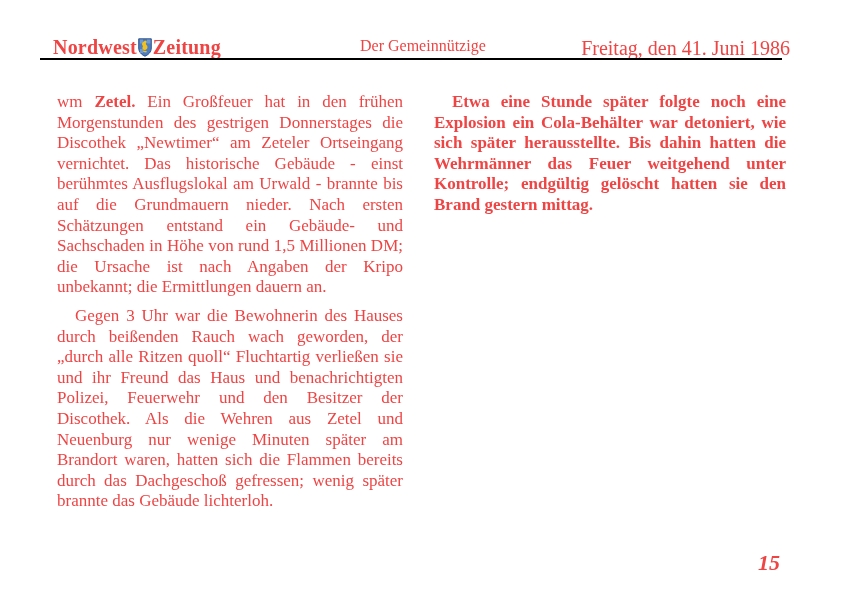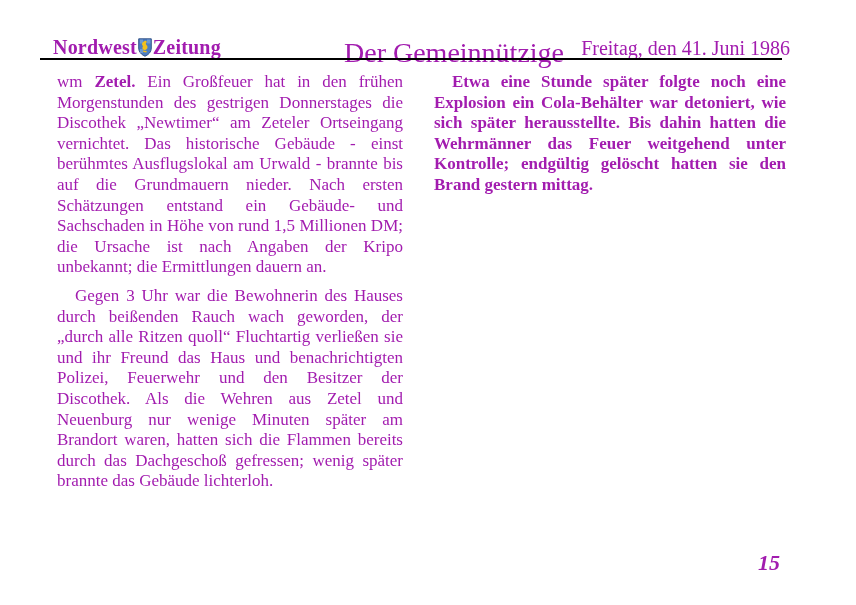--- a/index.html
+++ b/index.html
@@ -6,44 +6,44 @@
     margin: 0;
     padding: 0;
     background: #ffffff;
   }
   .sheet {
     position: relative;
     width: 856px;
     height: 605px;
     background: #ffffff;
     font-family: "Liberation Serif", "DejaVu Serif", serif;
-    color: #a21caf;
+    color: #ef4444;
     overflow: hidden;
   }
   
   .masthead {
     position: absolute;
     left: 53px;
     top: 36px;
     font-size: 20px;
     font-weight: bold;
     white-space: nowrap;
     letter-spacing: 0.2px;
   }
   .crest {
     display: inline-block;
     vertical-align: -3px;
     margin: 0 1px;
     line-height: 0;
   }
   .center-title {
     position: absolute;
-    left: 344px;
+    left: 360px;
     top: 37px;
-    font-size: 28px;
+    font-size: 16px;
     white-space: nowrap;
   }
   .issue-date {
     position: absolute;
     right: 66px;
     top: 37px;
     font-size: 20px;
     white-space: nowrap;
   }
   .rule {
@@ -52,21 +52,21 @@
     top: 58px;
     width: 742px;
     height: 2px;
     background: #000000;
     border: 0;
     margin: 0;
   }
   
   .col {
     position: absolute;
-    top: 72px;
+    top: 92px;
     font-size: 17px;
     line-height: 20.6px;
     text-align: justify;
   }
   .col-left  { left: 57px;  width: 346px; }
   .col-right { left: 434px; width: 352px; font-weight: bold; }
   .para {
     margin: 0 0 8px 0;
     padding: 0;
   }

